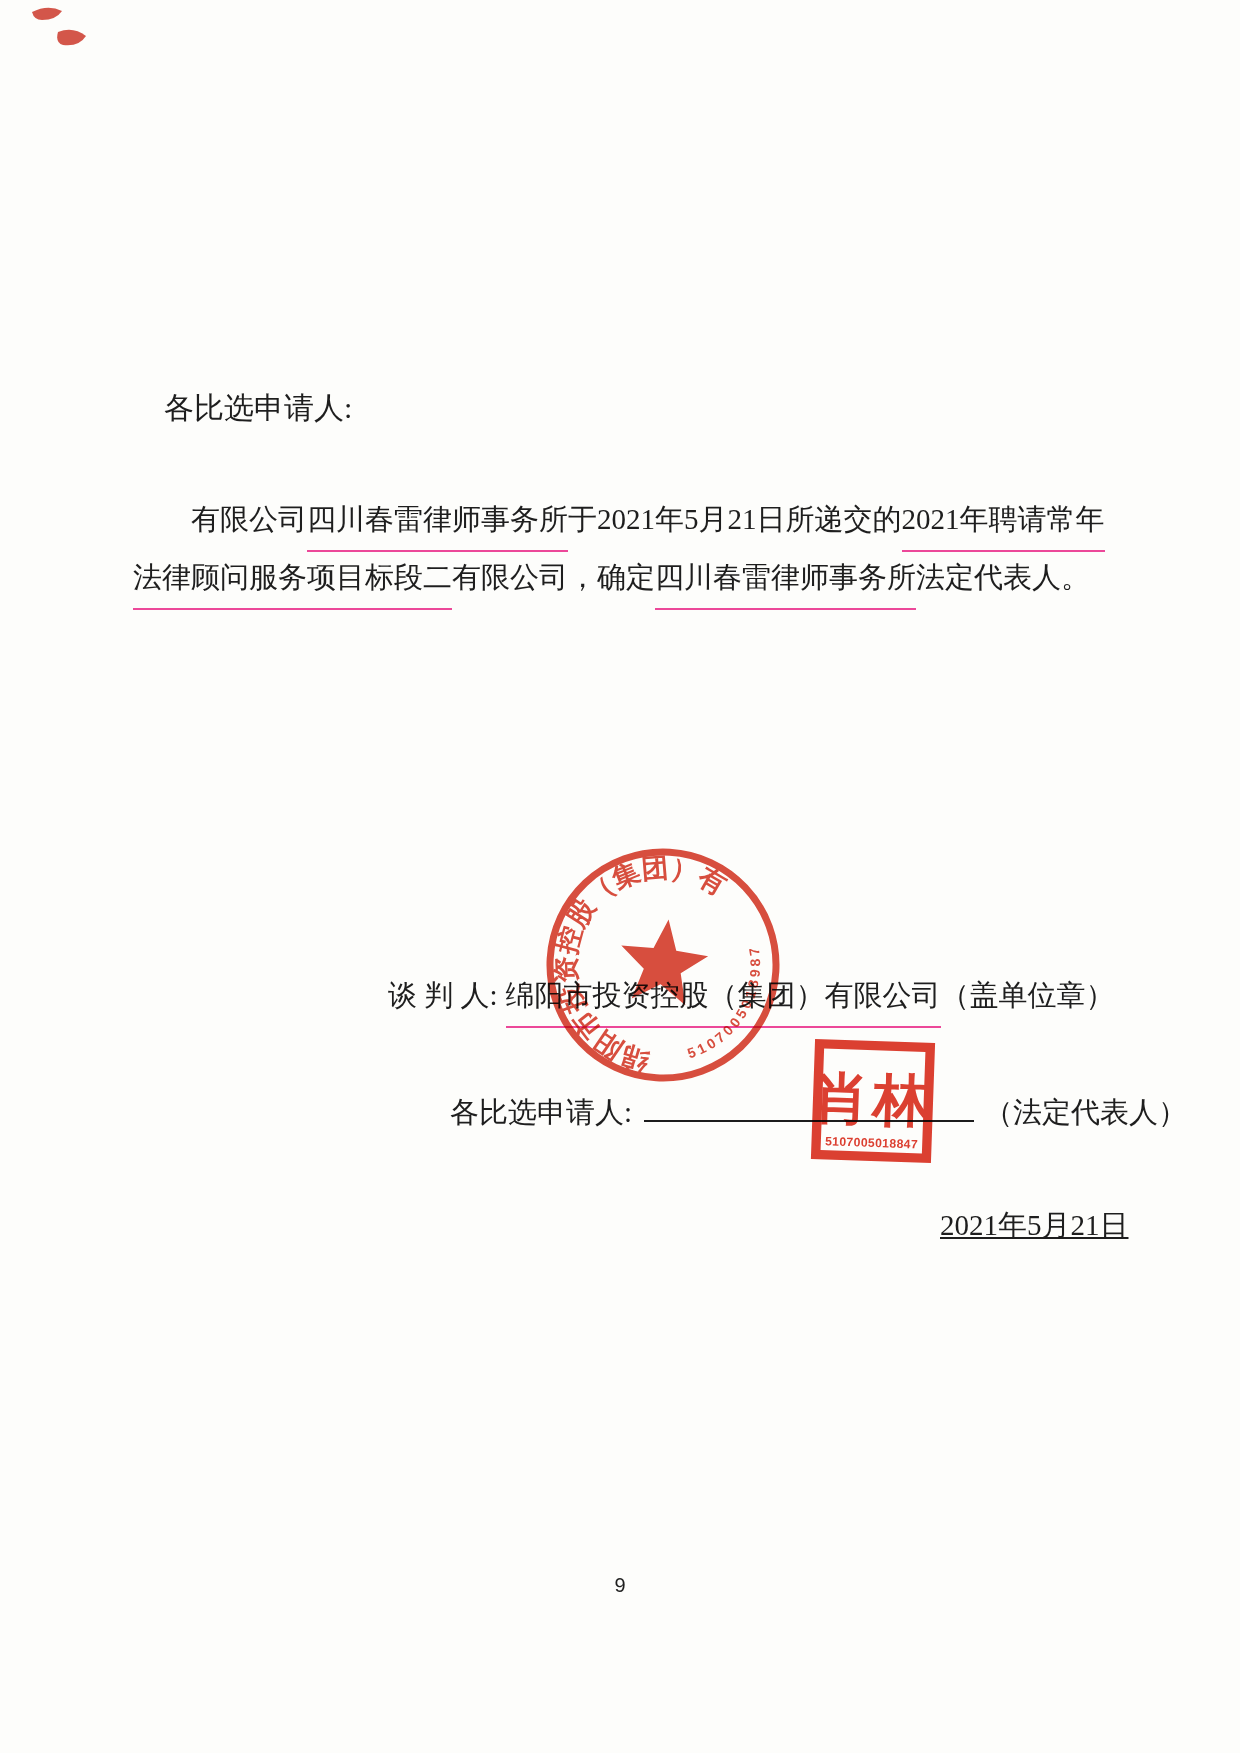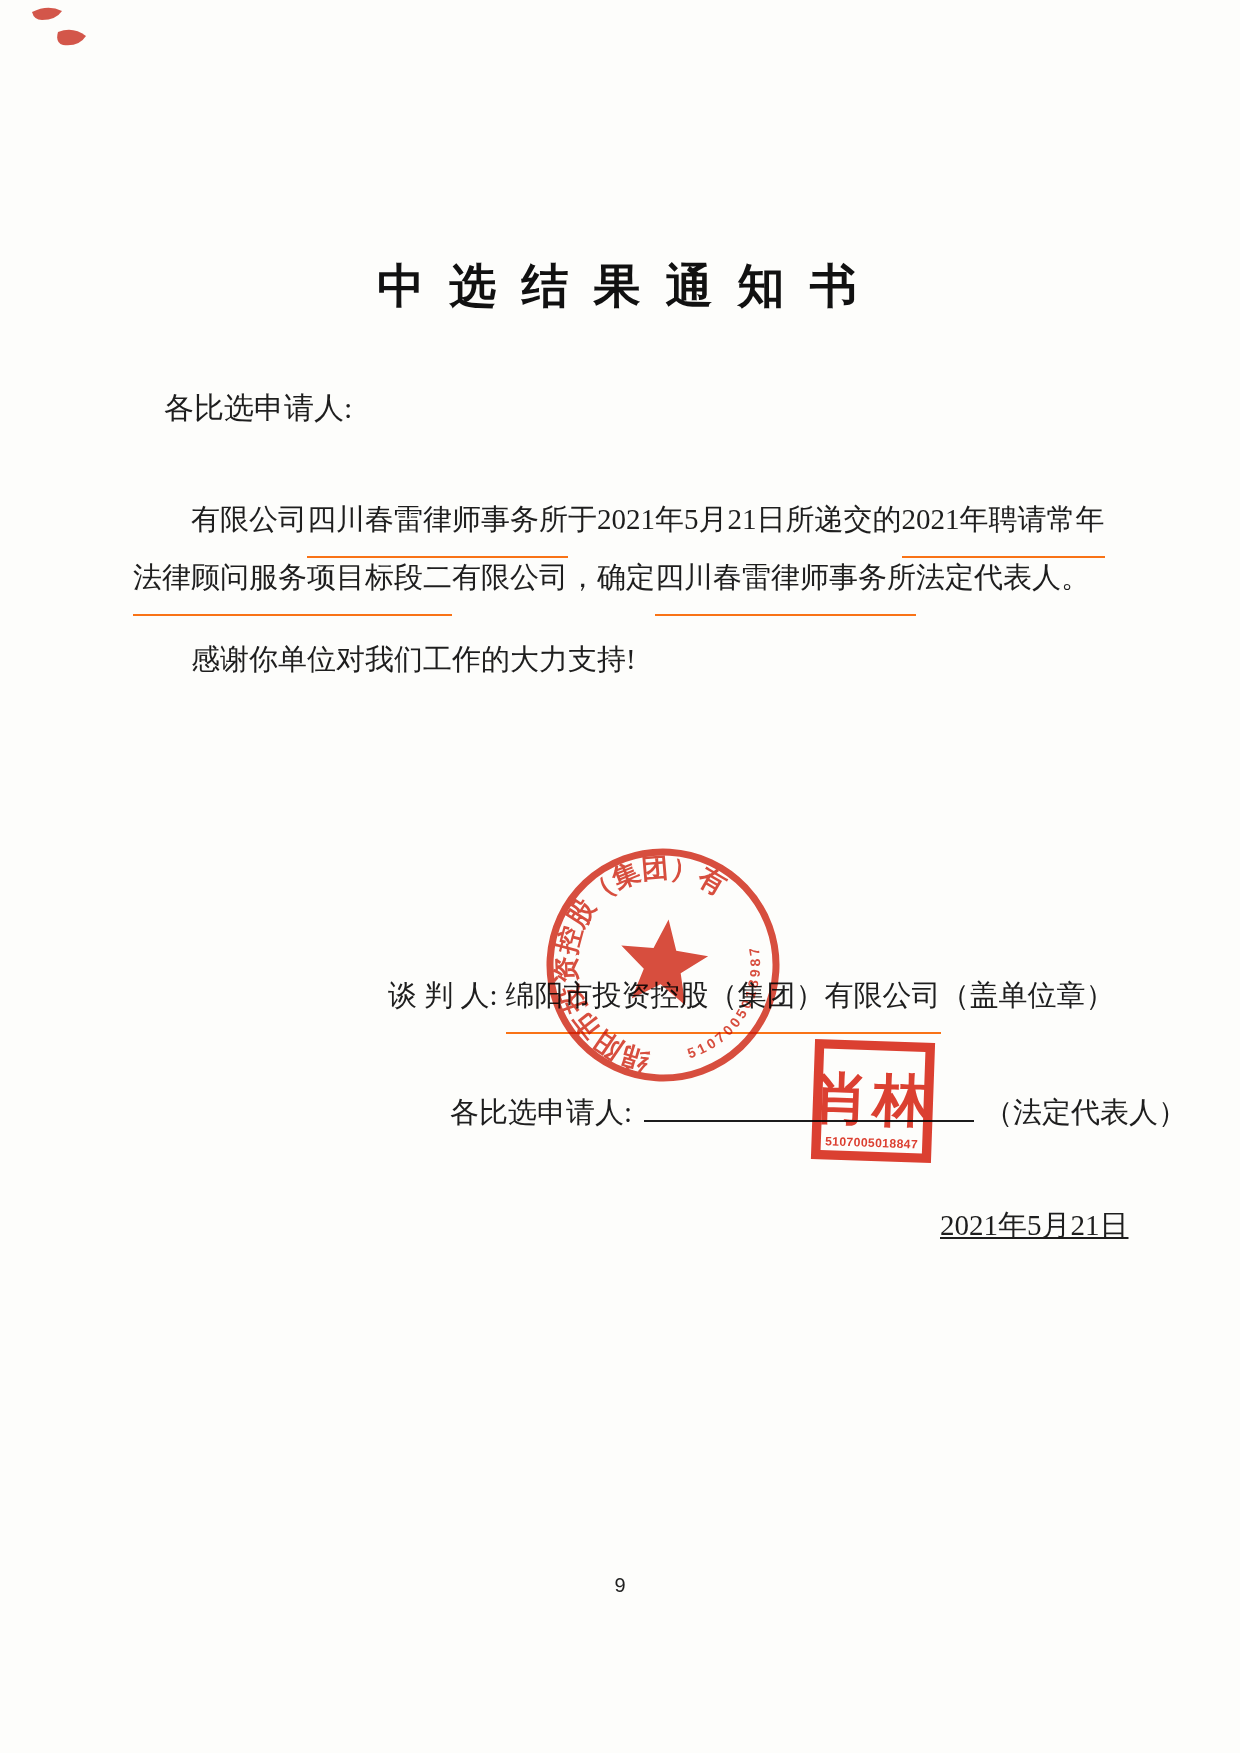--- a/index.html
+++ b/index.html
@@ -33,21 +33,21 @@
     font-size:30px;
     margin-left:31px;
   }
   .body-block { position:absolute; left:133px; top:490px; width:1010px; }
   .body-line {
     font-size:29px;
     line-height:58px;
     white-space:nowrap;
   }
   .indent { padding-left:58px; }
-  .u { border-bottom:2px solid #f97316; padding-bottom:21px; }
+  .u { border-bottom:2px solid #ec4899; padding-bottom:15px; }
 
   .thanks-line {
     position:absolute; left:133px; top:630px;
     font-size:29px; line-height:58px;
   }
   .thanks-line .inner { padding-left:58px; }
 
   
   .sig-negotiator {
     position:absolute; left:388px; top:976px;
@@ -96,36 +96,32 @@
 </head>
 <body>
 
 <div class="page">
 
   <svg class="artifact" width="72" height="62" viewBox="0 0 72 62">
     <path d="M6 10 q16 -8 30 -1 q-6 9 -20 9 q-8 0 -10 -8 z" fill="#cc3a2c"></path>
     <path d="M32 30 q15 -6 28 4 q-7 11 -23 9 q-8 -2 -5 -13 z" fill="#cc3a2c"></path>
   </svg>
 
-  <div class="doc-title">中 选 结 果 通 知 书</div>
 
   <div class="salutation">各比选申请人:</div>
 
   <div class="body-block">
     <div class="body-line indent">
       <span>有限公司</span><span class="u">四川春雷律师事务所</span><span>于2021年5月21日所递交的</span><span class="u">2021年聘请常年</span>
     </div>
     <div class="body-line">
       <span class="u">法律顾问服务项目标段二</span><span>有限公司，确定</span><span class="u">四川春雷律师事务所</span><span>法定代表人。</span>
     </div>
   </div>
 
-  <div class="thanks-line">
-    <span class="inner">感谢你单位对我们工作的大力支持!</span>
-  </div>
 
   <div class="sig-negotiator">
     <span>谈 判 人:</span><span class="u sig-value">绵阳市投资控股（集团）有限公司</span><span>（盖单位章）</span>
   </div>
 
   <div class="sig-legal">
     <span>各比选申请人:</span><span class="blank-line"></span><span>（法定代表人）</span>
   </div>
 
   <div class="date-line">2021年5月21日</div>

